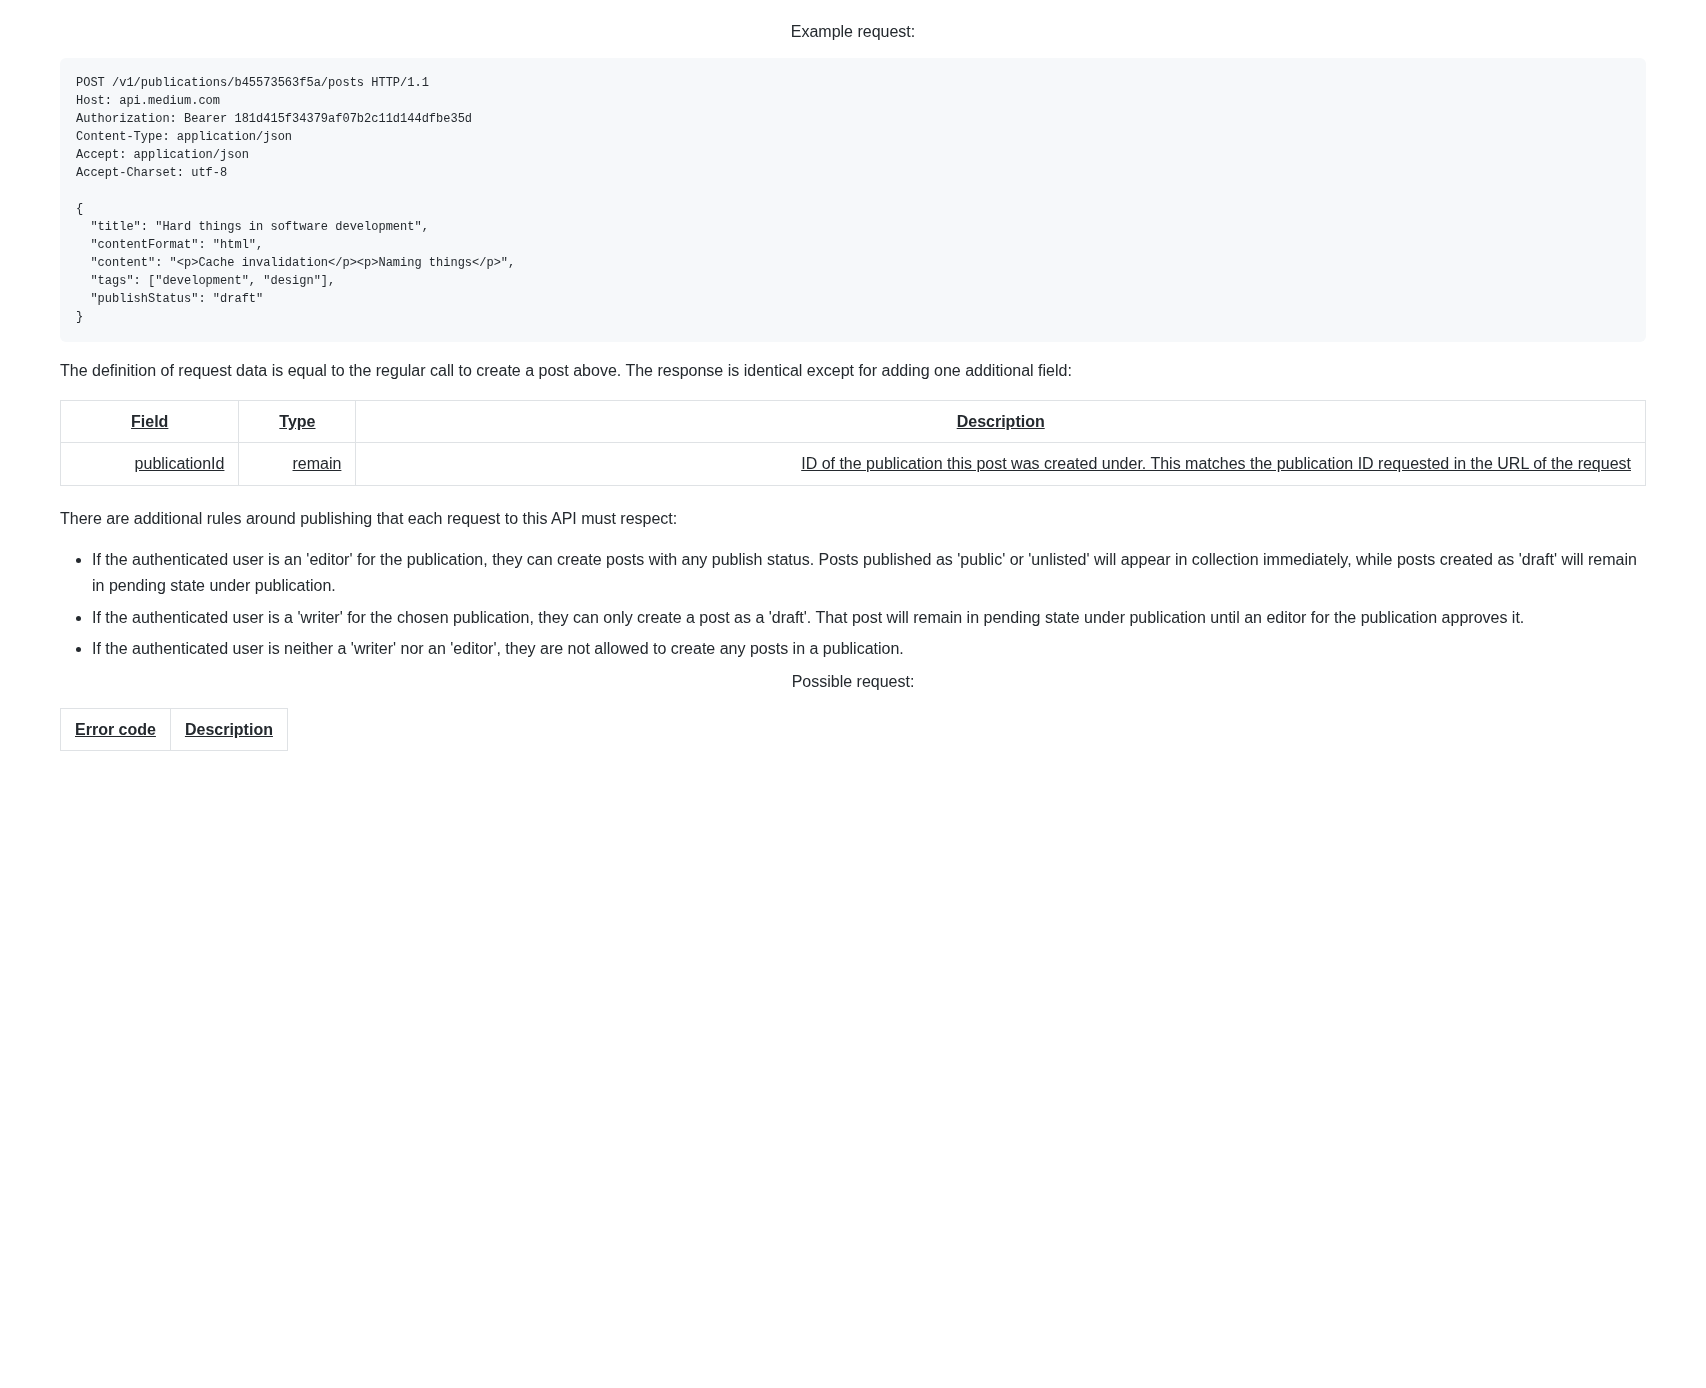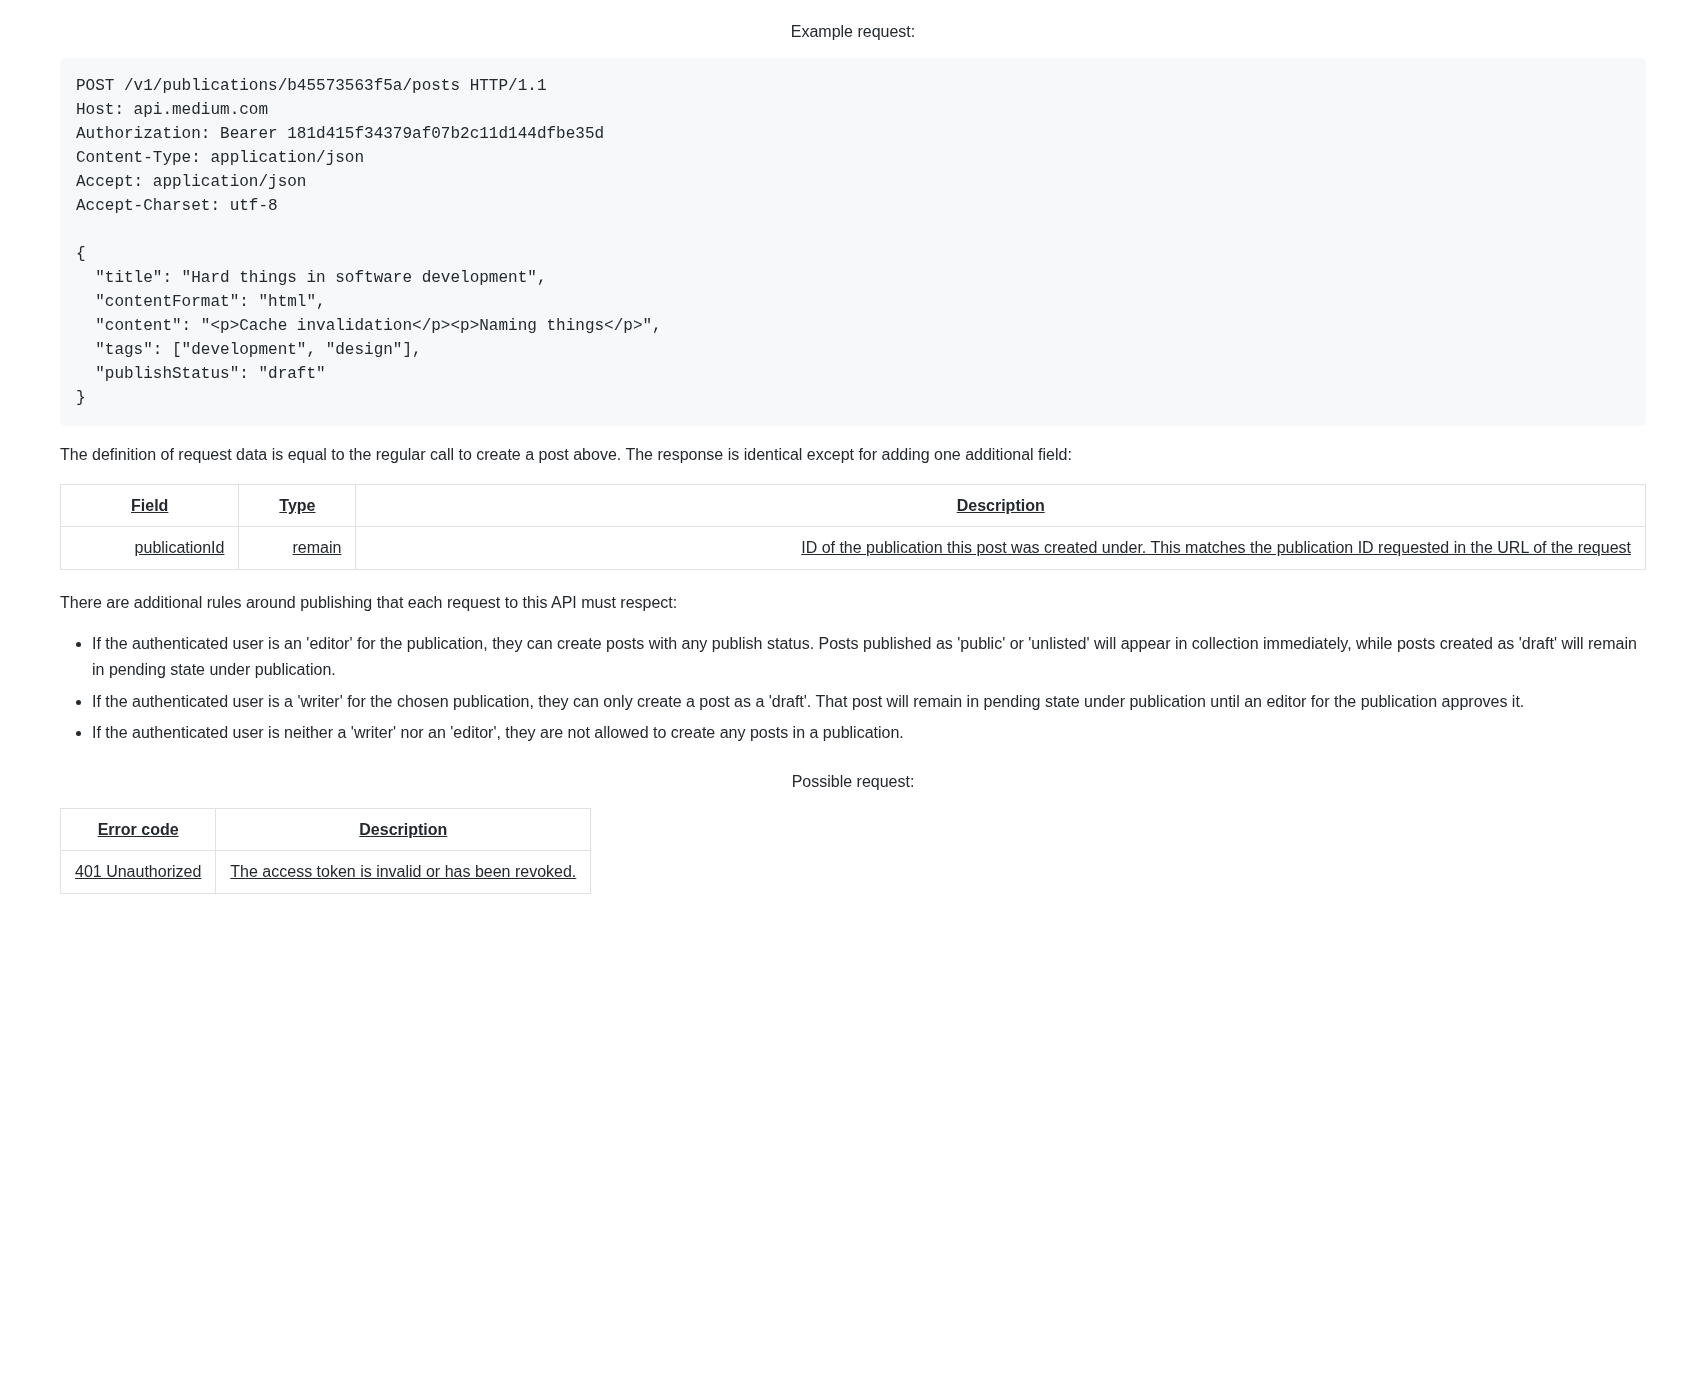--- a/index.html
+++ b/index.html
@@ -17,21 +17,21 @@
     }
     .section-label {
       margin-bottom: 14px;
       text-align: center;
     }
     .code-block {
       background: #f6f8fa;
       border-radius: 6px;
       padding: 16px;
       font-family: "SFMono-Regular", Consolas, "Liberation Mono", Menlo, monospace;
-      font-size: 16px;
+      font-size: 12px;
       line-height: 1.5;
       white-space: pre;
       overflow-x: auto;
       margin-bottom: 16px;
       color: #24292e;
     }
     .body-text {
       margin-bottom: 16px;
       line-height: 1.6;
     }
@@ -54,21 +54,21 @@
     th {
       font-weight: 600;
       text-align: center;
       background: #fff;
     }
     tbody tr:nth-child(even) {
       background: #f6f8fa;
     }
     ul {
       padding-left: 32px;
-      margin-bottom: 24px;
+      margin-bottom: 8px;
     }
     li {
       margin-bottom: 6px;
       line-height: 1.6;
     }
     code.inline {
       font-family: "SFMono-Regular", Consolas, "Liberation Mono", Menlo, monospace;
       font-size: 0.88em;
       background: #f0f1f3;
       padding: 1px 5px;
@@ -125,18 +125,14 @@
 <p class="section-label">Possible request:</p>
 
 <table class="auto-width">
   <thead>
     <tr>
       <th>Error code</th>
       <th>Description</th>
     </tr>
   </thead>
   <tbody>
-    <tr>
-      <td>401 Unauthorized</td>
-      <td>The access token is invalid or has been revoked.</td>
-    </tr>
   </tbody>
 </table>
 
 </body></html>

